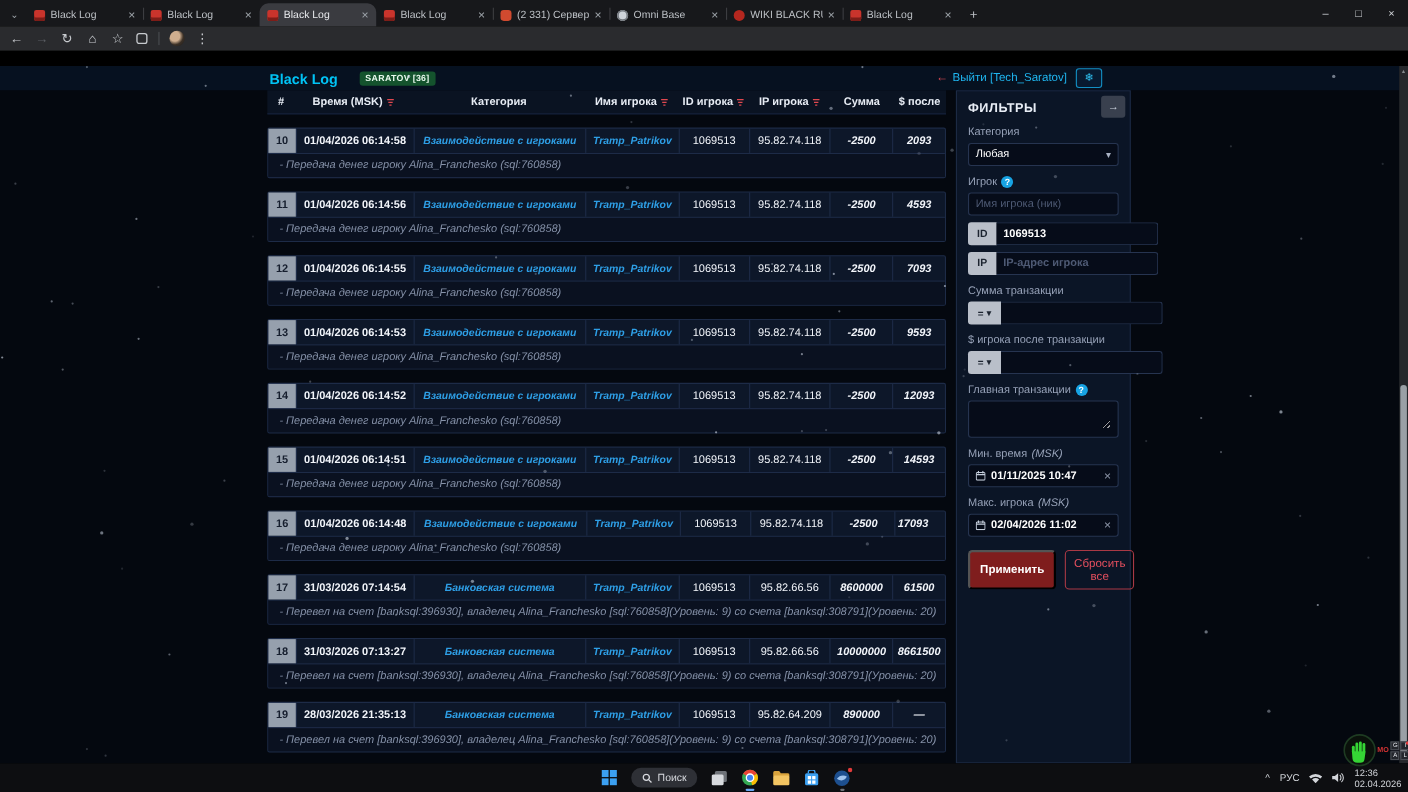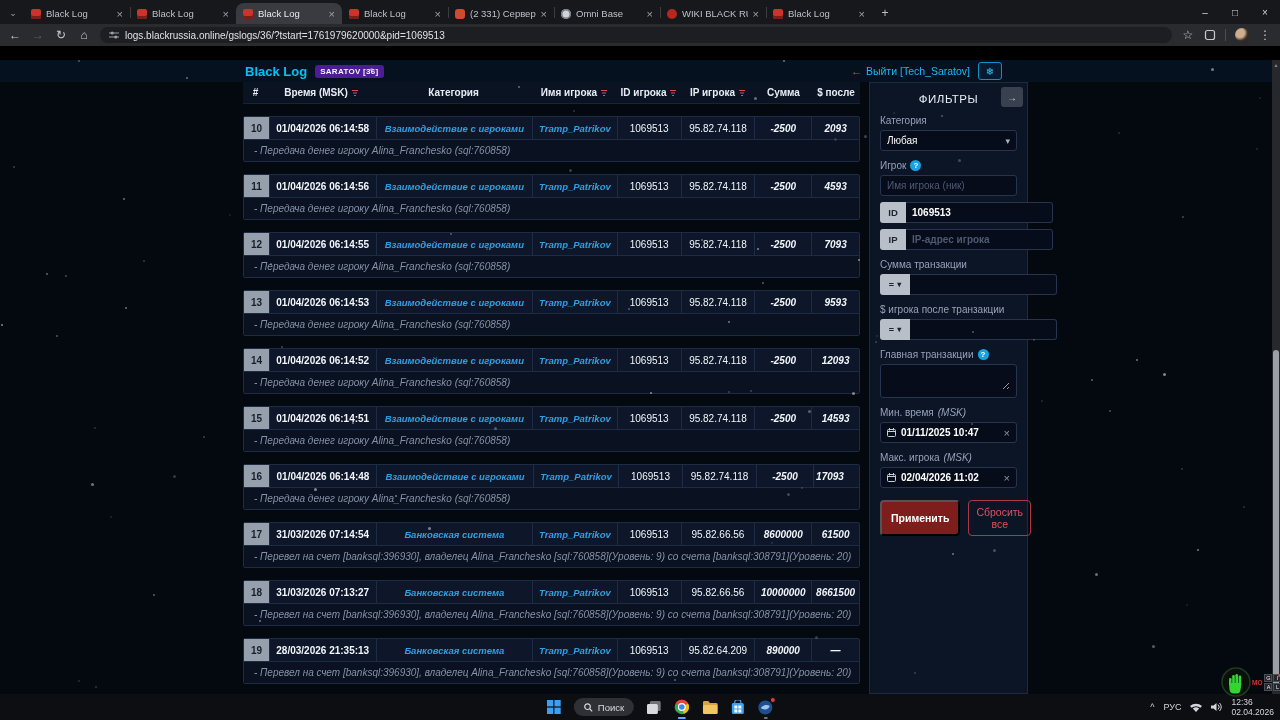--- a/index.html
+++ b/index.html
@@ -47,21 +47,21 @@
   .bm-right { margin-left:auto; display:flex; align-items:center; gap:6px; }
 
   
   .page { position:absolute; top:60px; left:0; right:0; bottom:26px; background:#04080f; overflow:hidden; }
   .particles { position:absolute; inset:0; z-index:4; pointer-events:none; }
   .dot { position:absolute; border-radius:50%; background:#cfd8e6; }
 
   .pagehead { position:absolute; top:0; left:0; right:8px; height:22px; background:#061120;
     display:flex; align-items:center; padding-left:245px; z-index:2; }
   .ph-title { color:#00c3f5; font-size:13px; font-weight:bold; }
-  .ph-badge { margin-left:8px; background:#4c1d95; color:#eafbef; font-size:8px; font-weight:bold;
+  .ph-badge { margin-left:20px; background:#14532d; color:#eafbef; font-size:8px; font-weight:bold;
     border-radius:3px; padding:2px 5px; letter-spacing:.3px; }
   .ph-right { position:absolute; right:270px; top:0; height:22px; display:flex; align-items:center; gap:8px; }
   .logout { display:flex; align-items:center; gap:4px; font-size:10.5px; color:#1fb6f0; }
   .logout .arr { color:#e14b55; font-size:11px; }
   .snowbtn { width:24px; height:18px; border:1px solid #1390c4; border-radius:3px; background:#081a30;
     color:#2fc4f5; font-size:10px; display:flex; align-items:center; justify-content:center; }
 
   .table { position:absolute; left:243px; top:22px; width:617px; z-index:1; }
   .thead { display:flex; height:22px; align-items:center; background:#0a1322;
     border-bottom:1px solid #16233c; font-size:10px; font-weight:bold; color:#e8edf5; }
@@ -76,21 +76,21 @@
   .cell.time { font-weight:bold; }
   .cell.cat, .cell.player { color:#2e9fe6; font-style:italic; font-weight:bold; font-size:9.5px; }
   .cell.amount, .cell.after { font-weight:bold; font-style:italic; }
   .rowdesc { height:22px; display:flex; align-items:center; background:#0a1120;
     border-top:1px solid #1d2b47; color:#8591a8; font-style:italic; font-size:10px; padding:0 10px;
     white-space:nowrap; overflow:hidden; }
 
   
   .fpanel { position:absolute; left:869px; top:22px; width:159px; bottom:0; background:#0b1526;
     border:1px solid #1c2a44; padding:6px 10px 0; color:#97a2b8; font-size:10px; z-index:1; }
-  .fp-title { text-align:center; color:#e8edf5; font-weight:normal; font-size:11.5px; letter-spacing:.5px;
+  .fp-title { text-align:left; color:#e8edf5; font-weight:bold; font-size:11.5px; letter-spacing:.5px;
     margin:4px 0 10px; }
   .fp-collapse { position:absolute; top:4px; right:4px; width:22px; height:20px; background:#39404e;
     border-radius:3px; color:#cdd4df; font-size:10px; display:flex; align-items:center; justify-content:center; }
   .fp-label { margin:9px 0 4px; display:flex; align-items:center; gap:4px; }
   .fp-label .it { font-style:italic; }
   .helpq { width:11px; height:11px; border-radius:50%; background:#17a3e3; color:#fff; font-size:8px;
     font-weight:bold; display:flex; align-items:center; justify-content:center; }
   .finp { height:21px; background:#060c19; border:1px solid #263450; border-radius:3px;
     display:flex; align-items:center; padding:0 6px; gap:5px; }
   .finp input, .finp textarea { flex:1; background:transparent; border:0; outline:none; color:#fff;
@@ -204,28 +204,20 @@
       <div class="winbtn">□</div>
       <div class="winbtn">×</div>
     </div>
   </div>
 
   <div class="toolbar">
     <span class="navic">←</span>
     <span class="navic dim">→</span>
     <span class="navic">↻</span>
     <span class="navic">⌂</span>
-    <div class="urlpill">
-      <svg width="10" height="10" viewBox="0 0 10 10">
-        <path d="M0 3h10 M0 7h10" stroke="#9aa0a6" stroke-width="1.2"></path>
-        <circle cx="3.2" cy="3" r="1.6" fill="#9aa0a6"></circle>
-          <circle cx="6.8" cy="7" r="1.6" fill="#9aa0a6"></circle>
-      </svg>
-      <span>logs.blackrussia.online/gslogs/36/?tstart=1761979620000&amp;pid=1069513</span>
-    </div>
     <div class="tool-right">
       <span class="navic">☆</span>
       <svg width="12" height="12" viewBox="0 0 12 12">
         <rect x="1.5" y="1.5" width="9" height="9" rx="2" fill="none" stroke="#c7cace" stroke-width="1.2"></rect>
       </svg>
       <span class="sep-v"></span>
       <span class="avatar"></span>
       <span class="navic">⋮</span>
     </div>
   </div>

